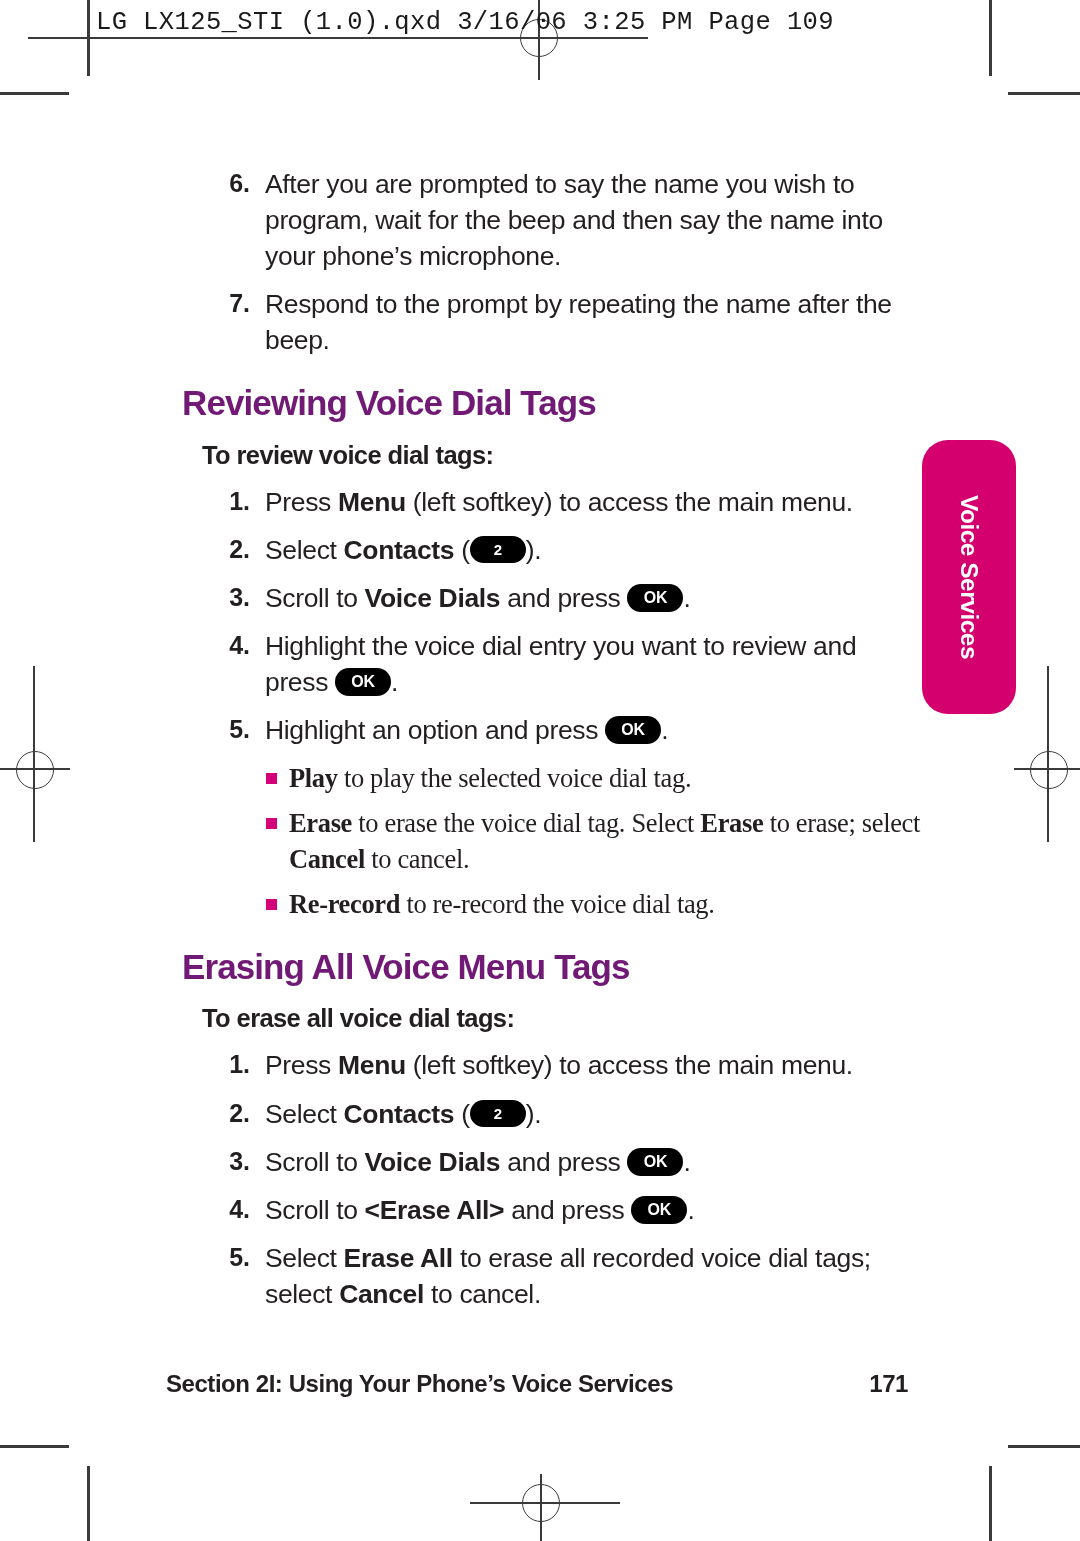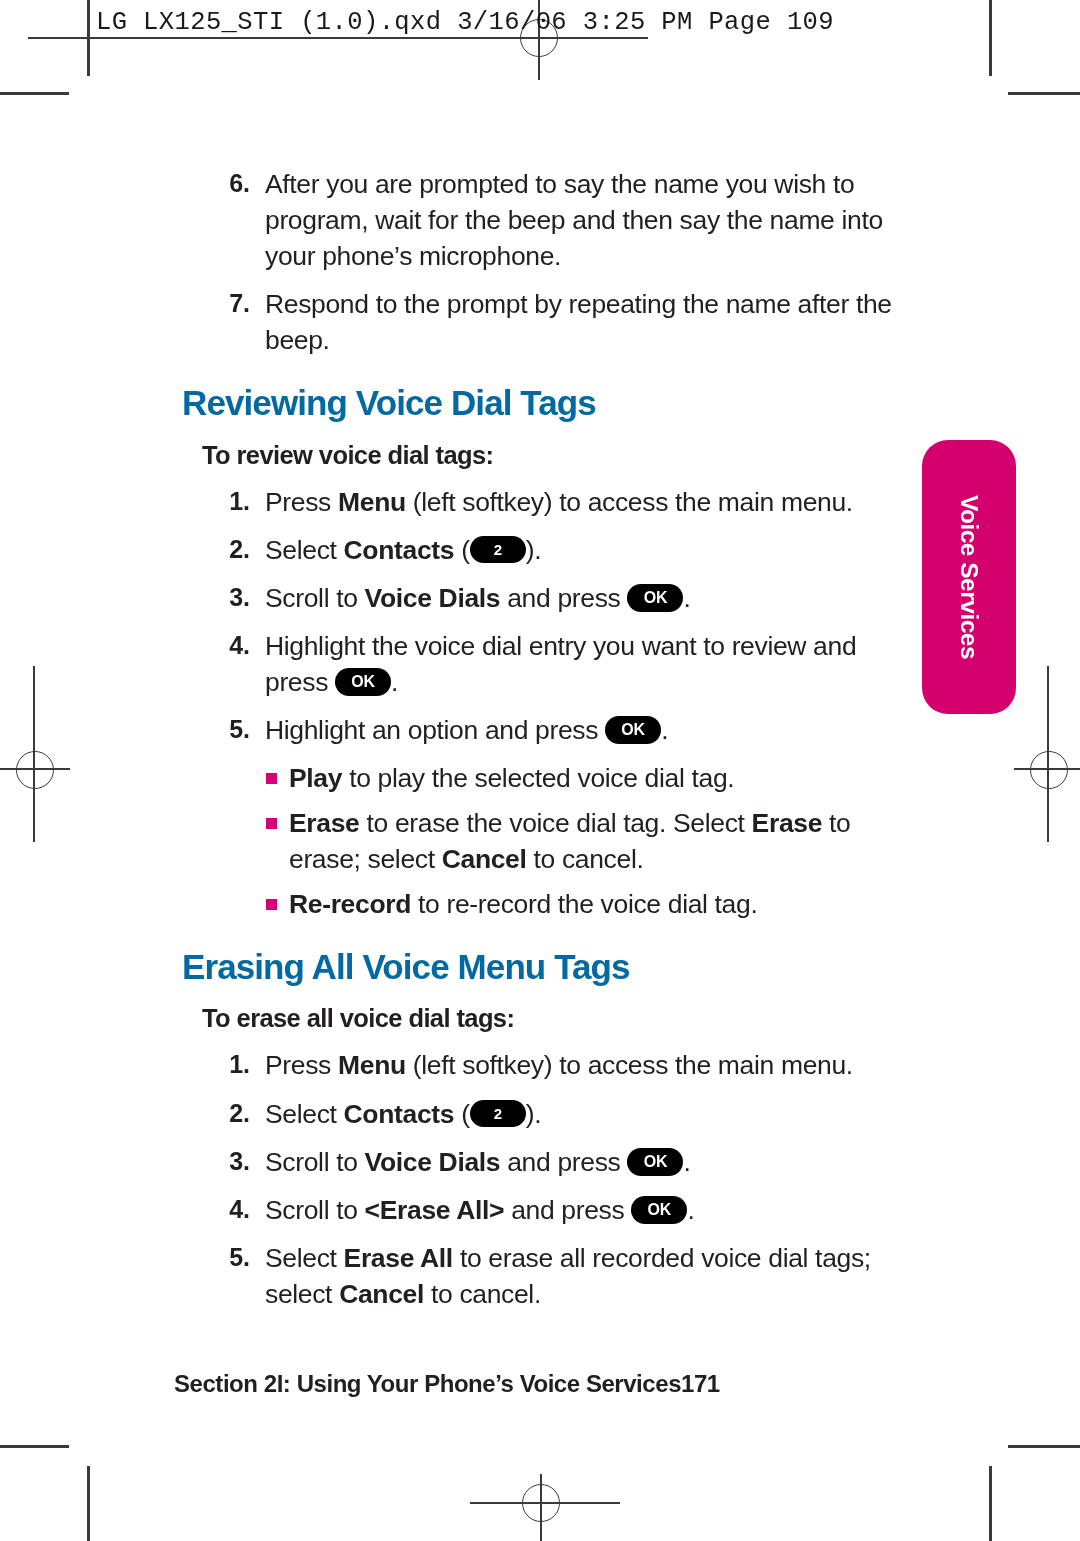--- a/index.html
+++ b/index.html
@@ -81,21 +81,21 @@
     font-size: 25px;
     letter-spacing: 0;
   }
 
   
   h2.sec-head {
     font-size: 35px;
     font-weight: bold;
     letter-spacing: -0.9px;
     margin: 26px 0 18px 0;
-    color: #0369a1;
+    color: #701a75;
     line-height: 1.1;
   }
 
   h3.sub-head {
     font-size: 25.5px;
     font-weight: bold;
     letter-spacing: -0.6px;
     margin: 0 0 14px 20px;
     color: #231f20;
   }
@@ -106,20 +106,21 @@
     margin: 4px 0 0 0;
     padding: 0;
   }
   ul.bullets > li {
     position: relative;
     padding-left: 107px;
     margin-bottom: 9px;
     font-size: 26.5px;
     line-height: 1.36;
     letter-spacing: -0.35px;
+    font-family: Liberation Serif, serif;
   }
   ul.bullets > li .sq {
     position: absolute;
     left: 84px;
     top: 13px;
     width: 11px;
     height: 11px;
     background: #d4007a;
   }
 
@@ -170,24 +171,25 @@
     white-space: nowrap;
     color: #ffffff;
     font-size: 24.5px;
     font-weight: bold;
     letter-spacing: -0.5px;
   }
 
   
   .footer {
     position: absolute;
-    left: 174px;
+    left: 166px;
     top: 1370px;
     width: 760px;
     display: flex;
+    justify-content: space-between;
     align-items: baseline;
     font-size: 24px;
     font-weight: bold;
     letter-spacing: -0.45px;
     color: #231f20;
   }
   .footer .pageno { padding-right: 18px; }
 </style>
 </head>
 <body>

